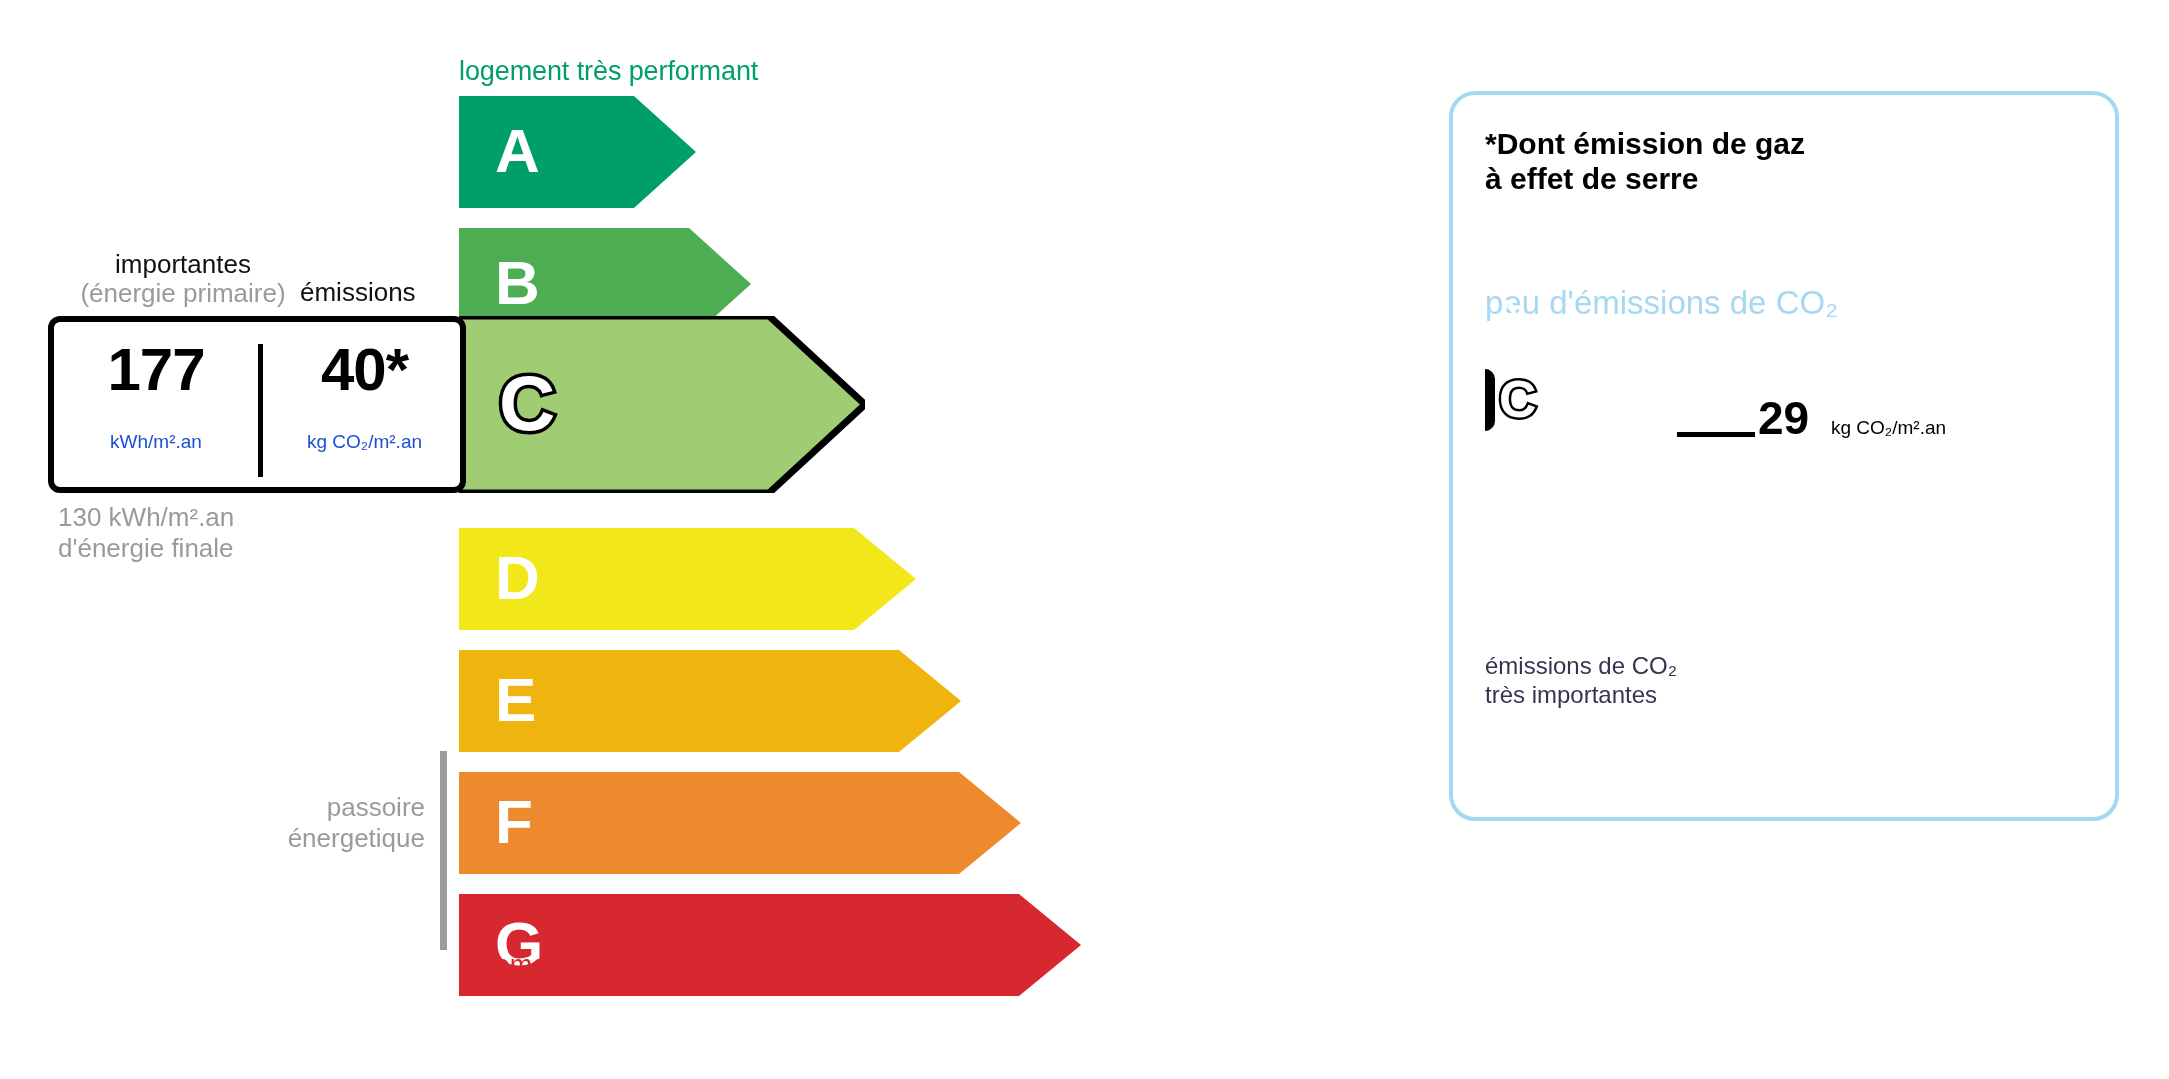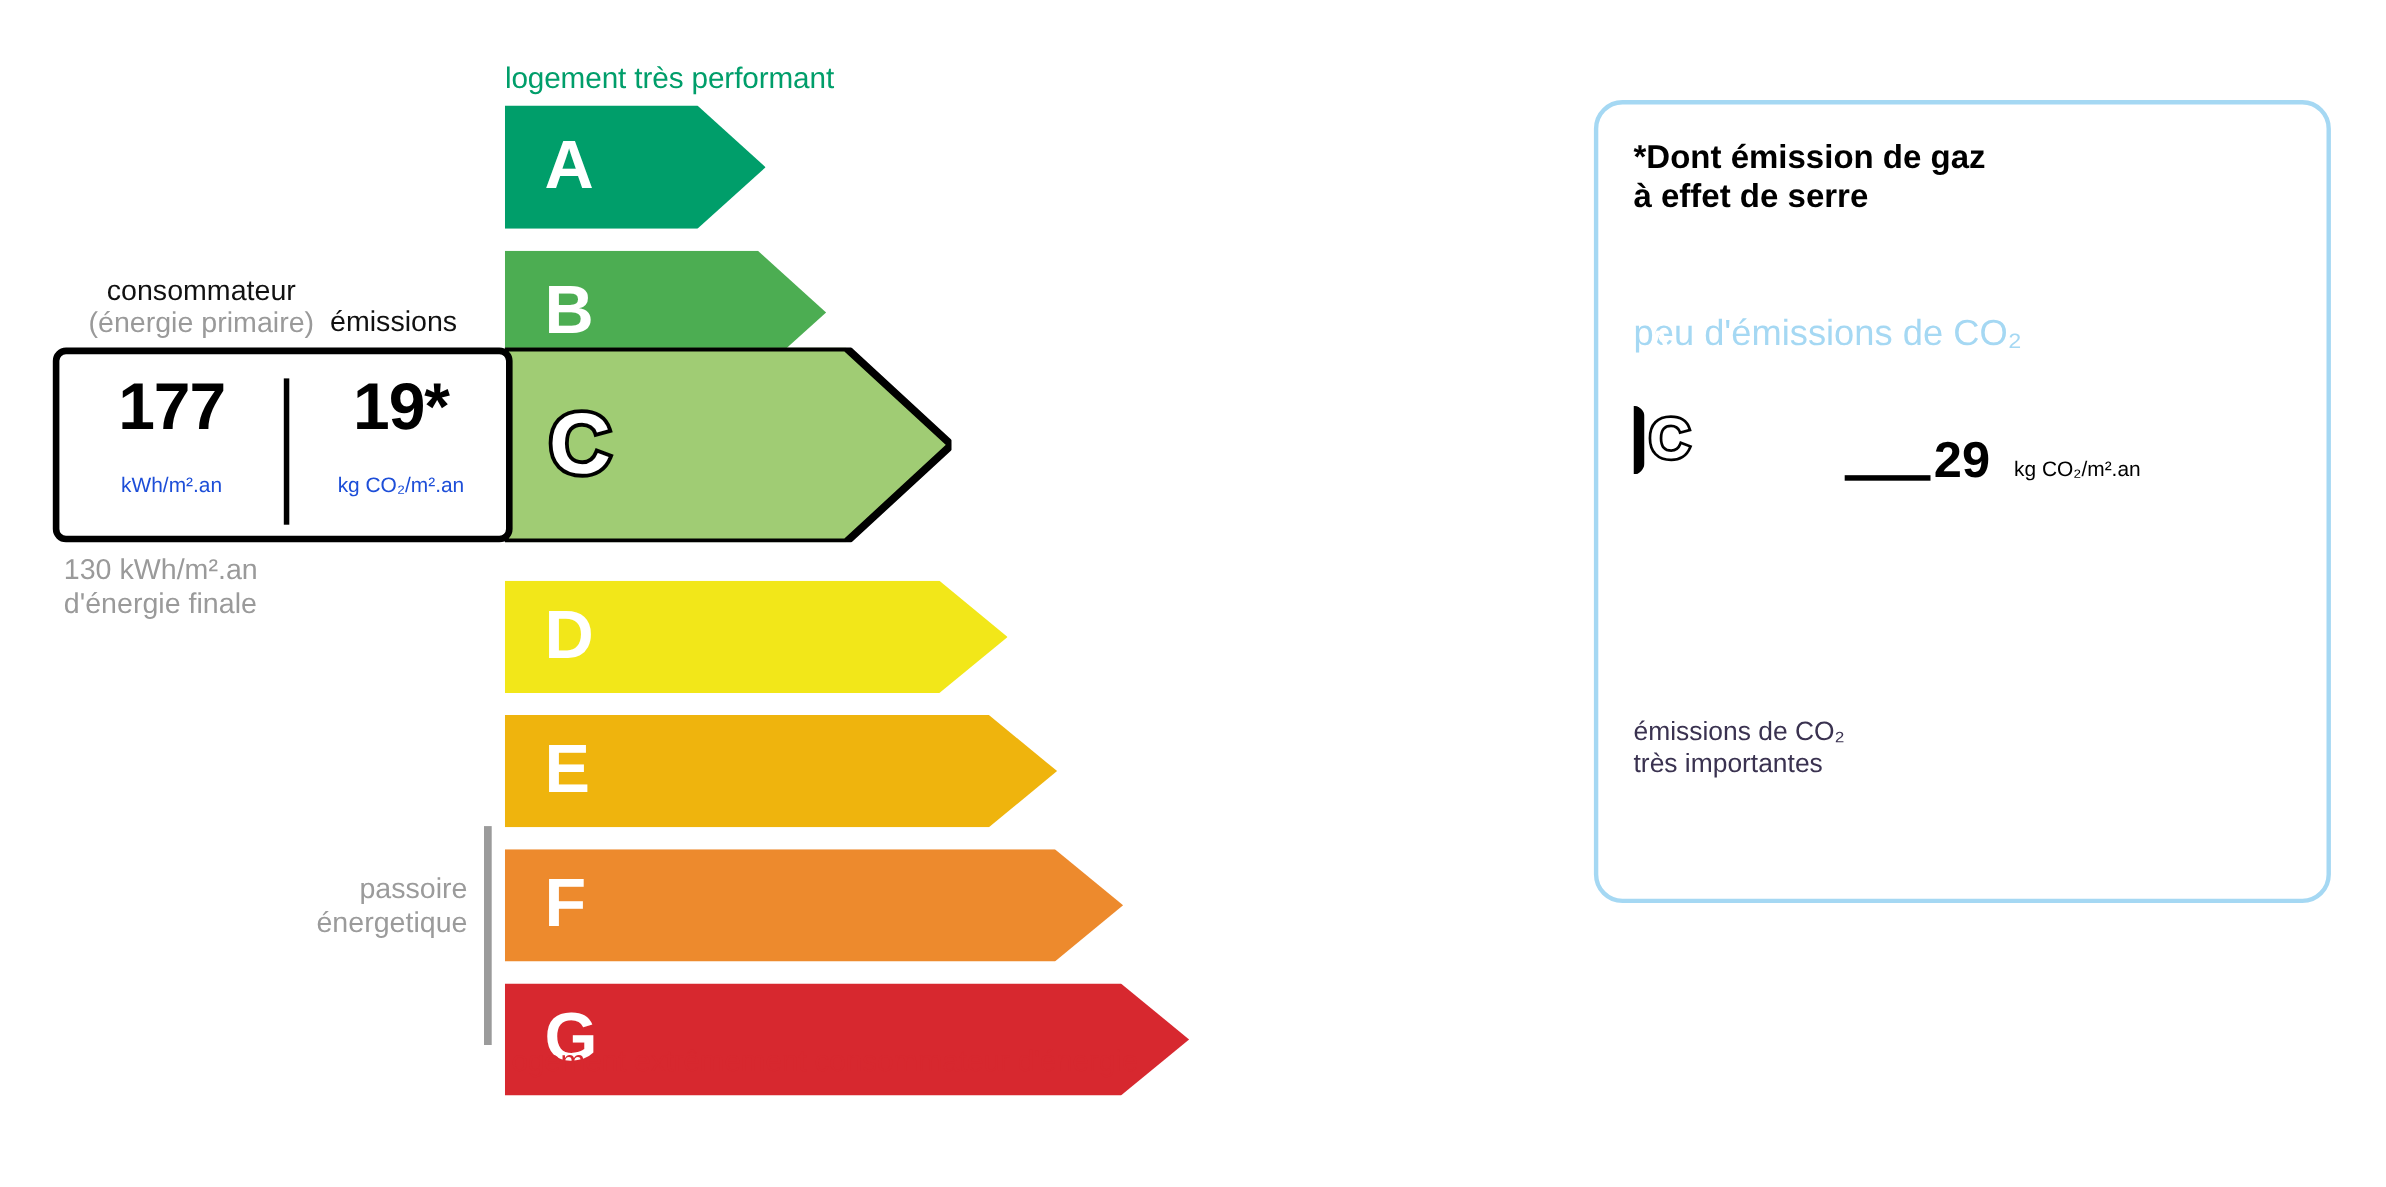--- a/index.html
+++ b/index.html
@@ -159,33 +159,33 @@
         </div>
       </div>
 
     <div id="passoire-bar"></div>
     <div id="passoire-label">
       <span>passoire</span><br>
       <span>énergetique</span>
     </div>
 
     <div class="vb-head" id="label-consommation">
-      <span>consommateur</span>
+      <span>importantes</span>
       <span class="sub">(énergie primaire)</span>
     </div>
     <div class="vb-head" id="label-emissions">émissions</div>
 
     <div id="value-box">
       <div id="value-divider"></div>
       <div class="vb-cell" id="vb-cell-conso">
         <div class="vb-num">177</div>
         <div class="vb-unit">kWh/m².an</div>
       </div>
       <div class="vb-cell" id="vb-cell-emis">
-        <div class="vb-num">19*</div>
+        <div class="vb-num">40*</div>
         <div class="vb-unit">kg CO₂/m².an</div>
       </div>
     </div>
 
     <div id="final-energy">
       <span>130 kWh/m².an</span><br>
       <span>d'énergie finale</span>
     </div>
 
     <div class="bottom-note">logement extrêmement consommateur d'énergie</div>

